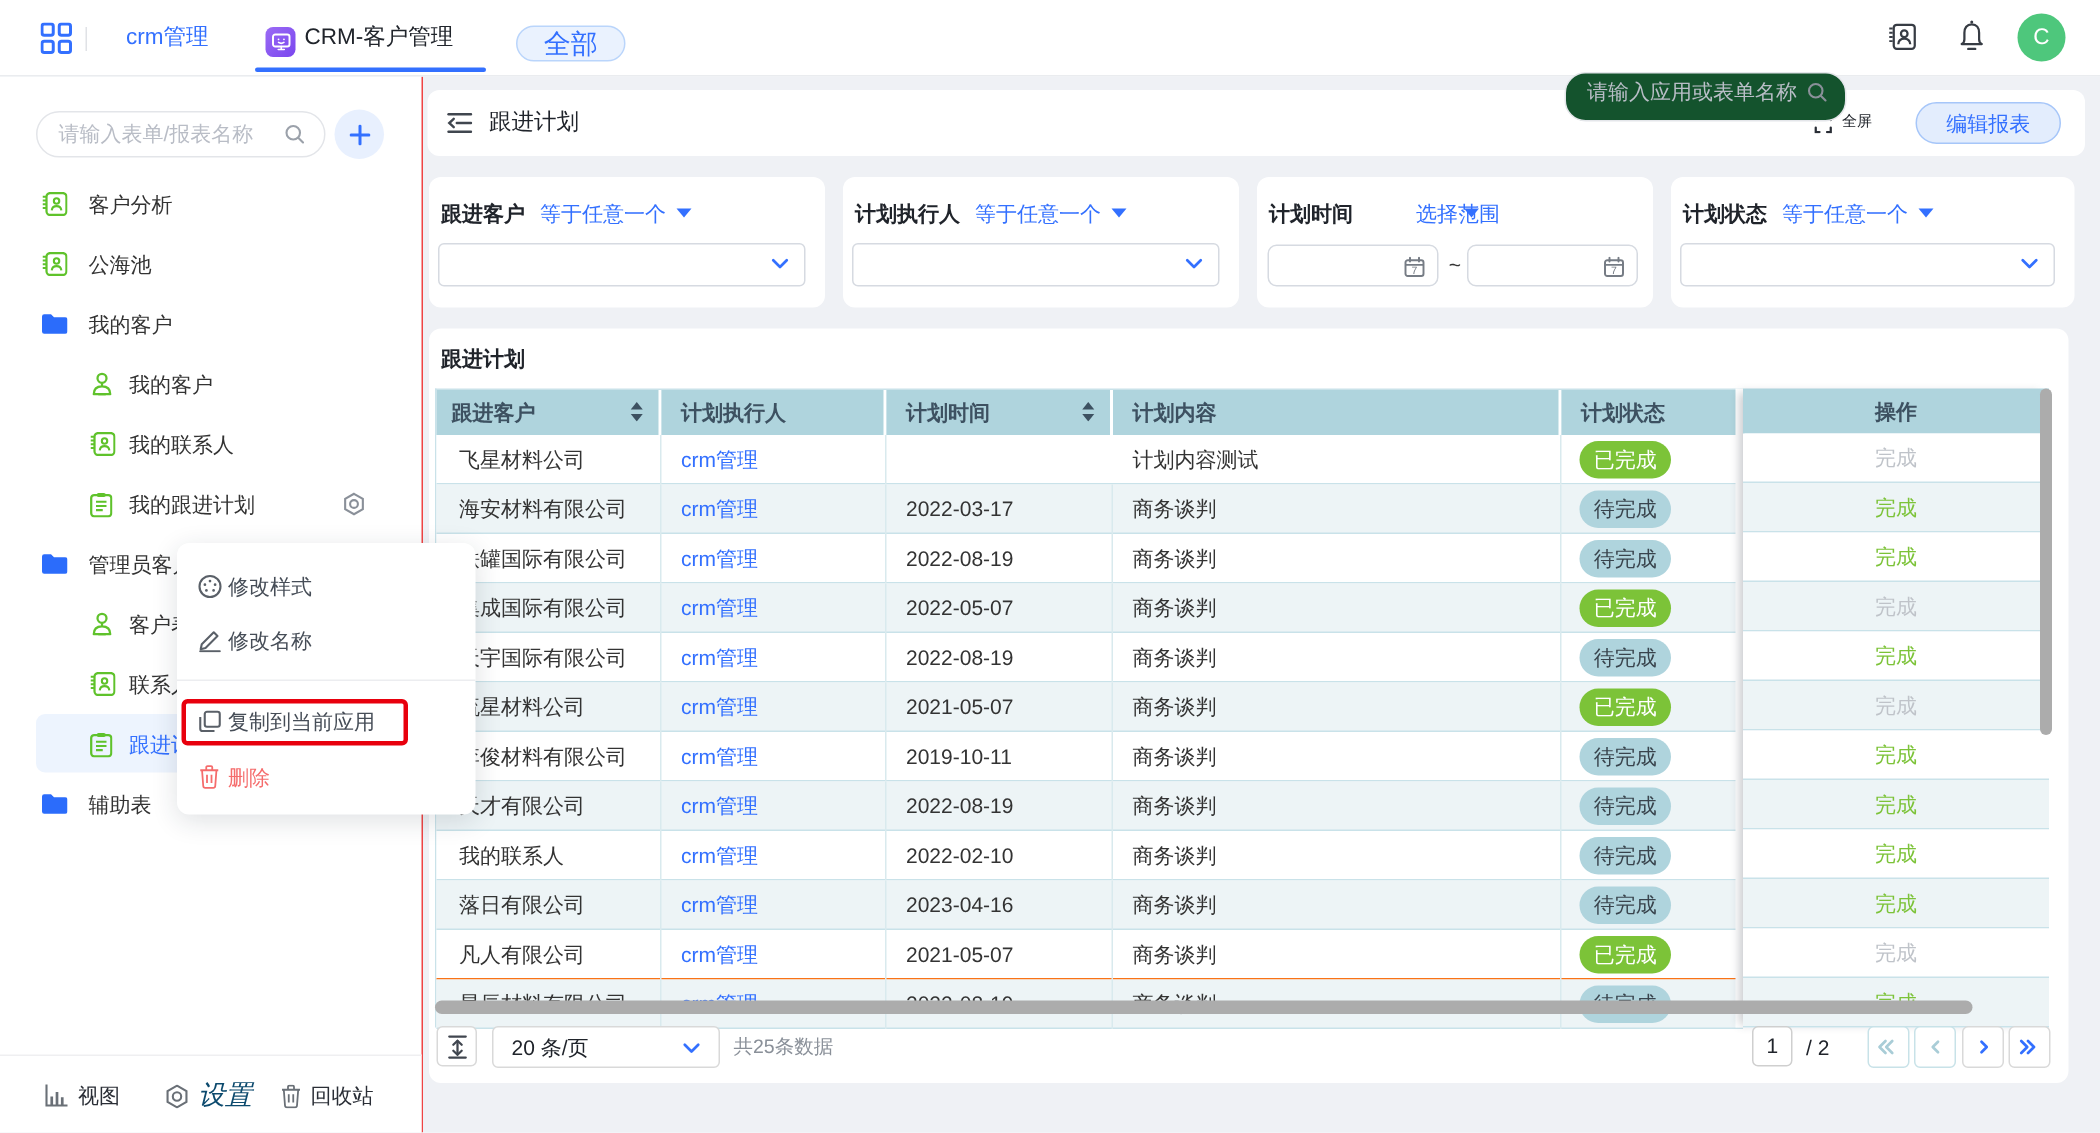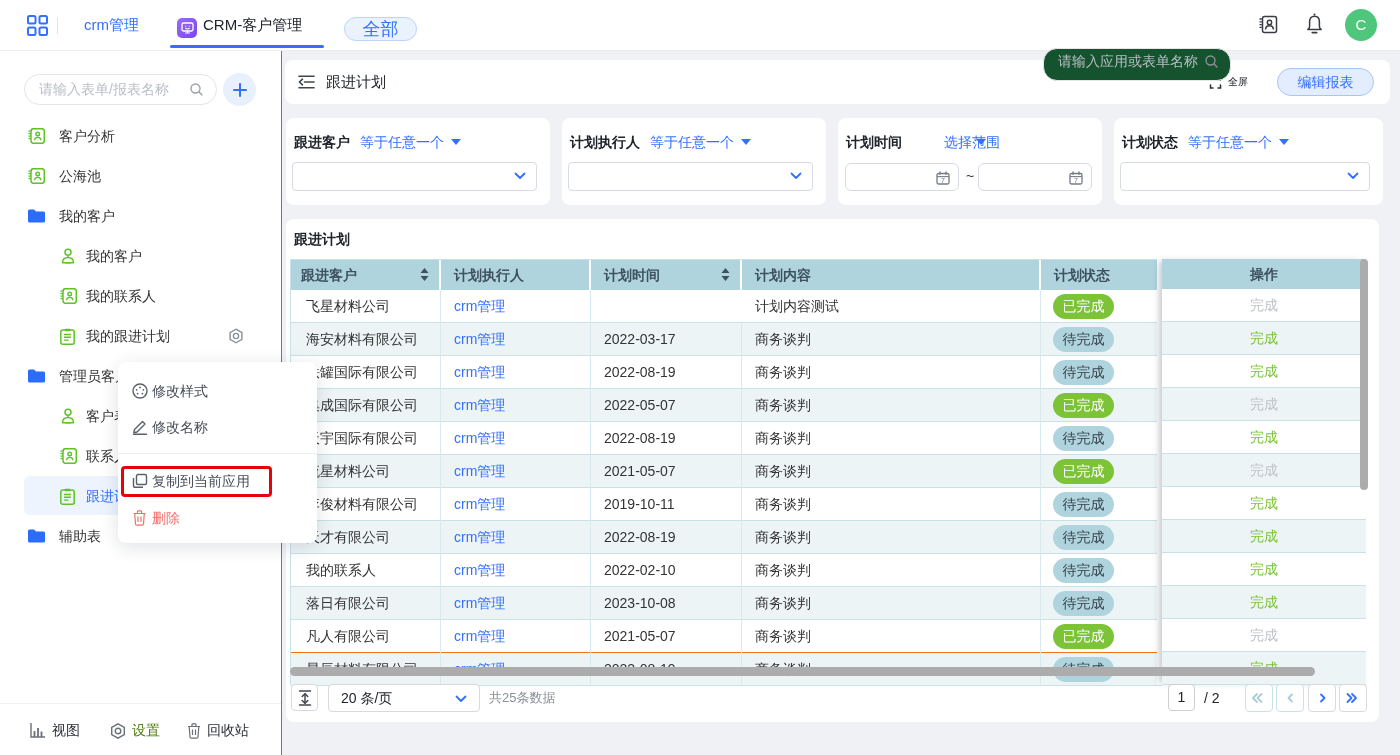--- a/index.html
+++ b/index.html
@@ -172,21 +172,21 @@
 <div class="row" style="top:294px;background:#fff;border-bottom:1px solid #C9E2E9;">
       <div class="cell" style="left:0;width:150px;padding-left:15px;border-right:1px solid #D9EAEE;">我的联系人</div>
       <div class="cell" style="left:150px;width:150px;padding-left:13px;border-right:1px solid #D9EAEE;color:#3370FF;">crm管理</div>
       <div class="cell" style="left:300px;width:151px;padding-left:13px;border-right:1px solid #D9EAEE;">2022-02-10</div>
       <div class="cell" style="left:451px;width:299px;padding-left:13px;border-right:1px solid #D9EAEE;">商务谈判</div>
       <div class="cell" style="left:750px;width:122px;padding-left:12px;"><span class="pill wait">待完成</span></div>
     </div>
 <div class="row" style="top:327px;background:#EDF4F6;border-bottom:1px solid #C9E2E9;">
       <div class="cell" style="left:0;width:150px;padding-left:15px;border-right:1px solid #D9EAEE;">落日有限公司</div>
       <div class="cell" style="left:150px;width:150px;padding-left:13px;border-right:1px solid #D9EAEE;color:#3370FF;">crm管理</div>
-      <div class="cell" style="left:300px;width:151px;padding-left:13px;border-right:1px solid #D9EAEE;">2023-10-08</div>
+      <div class="cell" style="left:300px;width:151px;padding-left:13px;border-right:1px solid #D9EAEE;">2023-04-16</div>
       <div class="cell" style="left:451px;width:299px;padding-left:13px;border-right:1px solid #D9EAEE;">商务谈判</div>
       <div class="cell" style="left:750px;width:122px;padding-left:12px;"><span class="pill wait">待完成</span></div>
     </div>
 <div class="row" style="top:360px;background:#fff;border-bottom:1px solid #f97316;">
       <div class="cell" style="left:0;width:150px;padding-left:15px;border-right:1px solid #D9EAEE;">凡人有限公司</div>
       <div class="cell" style="left:150px;width:150px;padding-left:13px;border-right:1px solid #D9EAEE;color:#3370FF;">crm管理</div>
       <div class="cell" style="left:300px;width:151px;padding-left:13px;border-right:1px solid #D9EAEE;">2021-05-07</div>
       <div class="cell" style="left:451px;width:299px;padding-left:13px;border-right:1px solid #D9EAEE;">商务谈判</div>
       <div class="cell" style="left:750px;width:122px;padding-left:12px;"><span class="pill done">已完成</span></div>
     </div>
@@ -402,21 +402,21 @@
 <div class="abs" style="left:0;top:652px;width:281px;height:52px;border-top:1px solid #EFEFF1;background:#fff;">
       <svg class="abs" style="left:30px;top:19px" width="15" height="15" viewBox="0 0 15 15" fill="none" stroke="#6A7077" stroke-width="1.4">
         <path d="M1 0 V14 H15" stroke-linecap="round"></path>
         <path d="M4.5 14 V8 M8 14 V5 M11.5 14 V8.5" stroke-width="1.8"></path>
       </svg>
       <div class="abs" style="left:52px;top:0;height:52px;line-height:52px;font-size:14px;color:#2A2E36;">视图</div>
       <svg class="abs" style="left:110px;top:19px" width="16" height="16" viewBox="0 0 16 16" fill="none" stroke="#6A7077" stroke-width="1.4">
         <path d="M8 0.8 L14.3 4.4 L14.3 11.6 L8 15.2 L1.7 11.6 L1.7 4.4 Z"></path>
         <circle cx="8" cy="8" r="2.8"></circle>
       </svg>
-      <div class="abs" style="left:132px;top:0;height:52px;line-height:52px;font-size:14px;color:#4d7c0f;">设置</div>
+      <div class="abs" style="left:132px;top:0;height:52px;line-height:52px;font-size:18px;color:#0c4a6e;font-style:italic;">设置</div>
       <svg class="abs" style="left:187px;top:19px" width="14" height="16" viewBox="0 0 14 16" fill="none" stroke="#6A7077" stroke-width="1.2">
         <path d="M1 3.5 H13 M5 3.5 V1.5 Q5 0.8 5.8 0.8 L8.2 0.8 Q9 0.8 9 1.5 V3.5"></path>
         <path d="M2.2 3.5 L3 14 Q3.1 15.2 4.3 15.2 L9.7 15.2 Q10.9 15.2 11 14 L11.8 3.5"></path>
         <path d="M5.5 6.5 V12 M8.5 6.5 V12"></path>
       </svg>
       <div class="abs" style="left:207px;top:0;height:52px;line-height:52px;font-size:14px;color:#2A2E36;">回收站</div>
     </div>
 </div>
 <div class="abs" style="left:118px;top:362px;width:199px;height:181px;background:#fff;border-radius:8px;box-shadow:0 4px 18px rgba(31,41,55,0.14);z-index:10;">
 <div class="menu-item" style="top:11px;">

